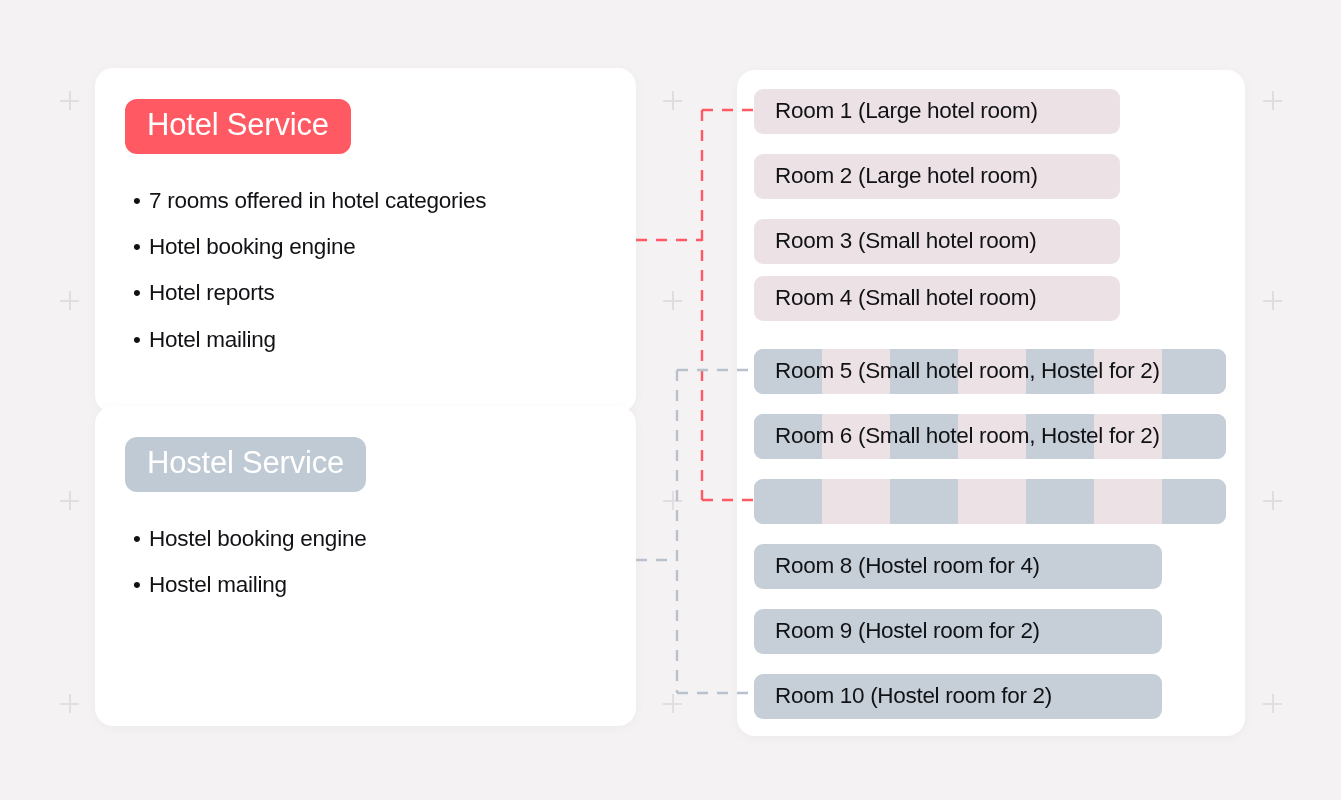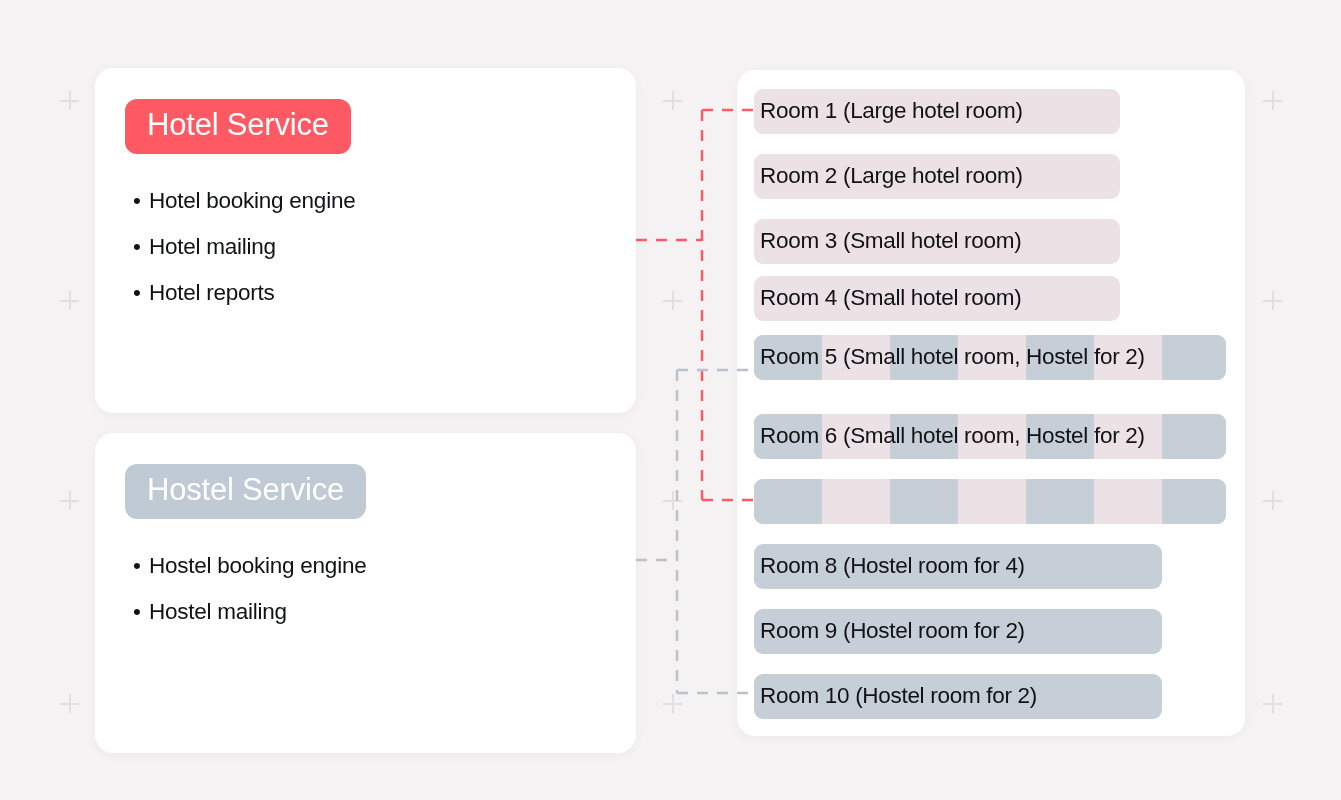--- a/index.html
+++ b/index.html
@@ -59,21 +59,21 @@
 
   
   .card {
     position: absolute;
     background: #ffffff;
     border-radius: 18px;
     box-shadow: 0 2px 10px rgba(120,110,115,0.055);
     z-index: 2;
   }
   #hotel-card   { left: 95px;  top: 68px;  width: 541px; height: 345px; }
-  #hostel-card  { left: 95px;  top: 433px; width: 541px; height: 320px; }
+  #hostel-card  { left: 95px;  top: 406px; width: 541px; height: 320px; }
   #rooms-card   { left: 737px; top: 70px;  width: 508px; height: 666px; }
 
   .service-chip {
     position: absolute;
     left: 30px;
     top: 31px;
     border-radius: 12px;
     padding: 9px 22px 13px 22px;
     font-size: 31px;
     line-height: 1.08;
@@ -113,21 +113,21 @@
     left: 17px;
     height: 45px;
     border-radius: 9px;
     display: flex;
     align-items: center;
     overflow: hidden;
   }
   .room-row .room-label {
     position: relative;
     z-index: 2;
-    padding-left: 6px;
+    padding-left: 21px;
     font-size: 22.5px;
     line-height: 1;
     color: #111215;
     letter-spacing: -0.3px;
     white-space: nowrap;
   }
   .room-row .stripes {
     position: absolute;
     inset: 0;
     z-index: 1;
@@ -179,23 +179,24 @@
       <path d="M636 560 L677 560"></path>
       <path d="M677 370 L677 693"></path>
       <path d="M677 370 L754 370"></path>
       <path d="M677 693 L754 693"></path>
     </g>
   </svg>
 
   <div class="card" id="hotel-card">
     <div class="service-chip chip-hotel">Hotel Service</div>
     <ul class="feature-list">
+      <li><span class="bullet">•</span><span>7 rooms offered in hotel categories</span></li>
       <li><span class="bullet">•</span><span>Hotel booking engine</span></li>
+      <li><span class="bullet">•</span><span>Hotel reports</span></li>
       <li><span class="bullet">•</span><span>Hotel mailing</span></li>
-      <li><span class="bullet">•</span><span>Hotel reports</span></li>
     </ul>
   </div>
 
   <div class="card" id="hostel-card">
     <div class="service-chip chip-hostel">Hostel Service</div>
     <ul class="feature-list">
       <li><span class="bullet">•</span><span>Hostel booking engine</span></li>
       <li><span class="bullet">•</span><span>Hostel mailing</span></li>
     </ul>
   </div>
@@ -207,21 +208,21 @@
         </div>
         <div class="room-row type-hotel" style="top: 84px;">
           <span class="room-label">Room 2 (Large hotel room)</span>
         </div>
         <div class="room-row type-hotel" style="top: 149px;">
           <span class="room-label">Room 3 (Small hotel room)</span>
         </div>
         <div class="room-row type-hotel" style="top: 206px;">
           <span class="room-label">Room 4 (Small hotel room)</span>
         </div>
-        <div class="room-row type-both" style="top: 265px;">
+        <div class="room-row type-both" style="top: 279px;">
           <div class="stripes"></div>
           <span class="room-label">Room 5 (Small hotel room, Hostel for 2)</span>
         </div>
         <div class="room-row type-both" style="top: 344px;">
           <div class="stripes"></div>
           <span class="room-label">Room 6 (Small hotel room, Hostel for 2)</span>
         </div>
         <div class="room-row type-both" style="top: 409px;">
           <div class="stripes"></div>
         </div>

